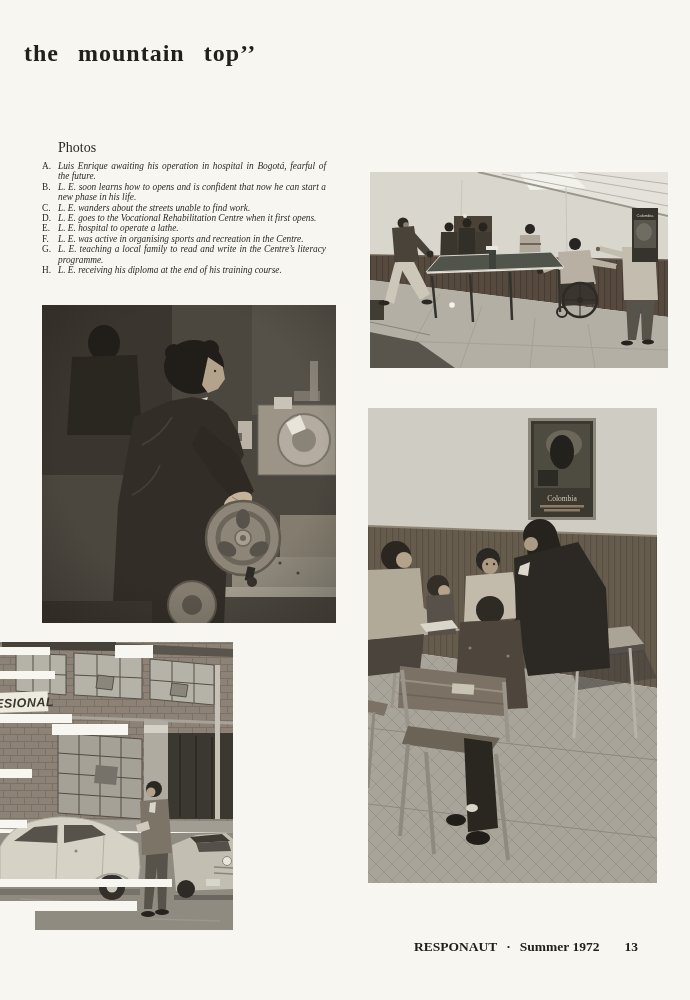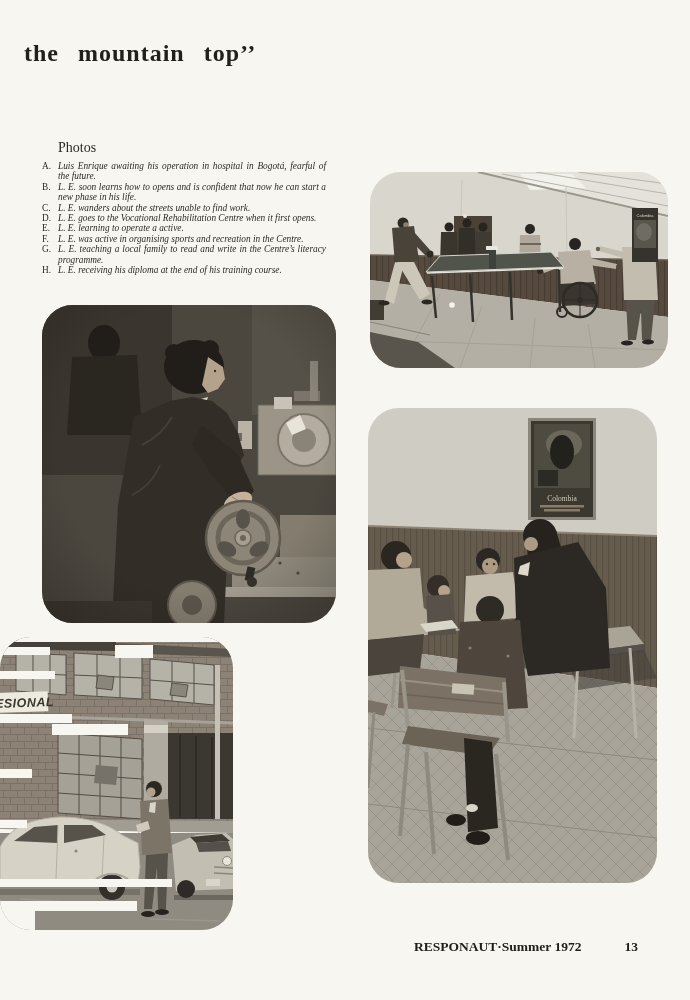--- a/index.html
+++ b/index.html
@@ -14,32 +14,32 @@
     font-size:24px; font-weight:bold; letter-spacing:1px; word-spacing:12px;
     color:#23201c; white-space:nowrap;
   }
   .captions { position:absolute; left:42px; top:140px; width:284px; color:#2c2924; }
   .captions-heading { margin-left:16px; font-size:14px; margin-bottom:5px; }
   .caption-item {
     position:relative; padding-left:16px; font-size:9.3px; line-height:10.4px;
     font-style:italic; text-align:justify;
   }
   .caption-letter { position:absolute; left:0; top:0; font-style:normal; }
-  .photo { position:absolute; overflow:hidden;border-radius:31px; }
+  .photo { position:absolute; overflow:hidden; }
   .photo svg { display:block; width:100%; height:100%; }
   .photo-pingpong { left:370px; top:172px; width:298px; height:196px; }
   .photo-lathe    { left:42px;  top:305px; width:294px; height:318px; }
   .photo-family   { left:368px; top:408px; width:289px; height:475px; }
   .photo-street   { left:0px;   top:637px; width:233px; height:293px; }
   .footer {
     position:absolute; left:414px; right:52px; top:939px;
     display:flex; justify-content:space-between; align-items:baseline;
     font-weight:bold; font-size:13.5px; color:#23201c;
   }
-  .footer-left { display:inline-flex; }
+  .footer-left { display:inline-flex; gap:9px; }
 </style>
 </head>
 <body>
 
 <div class="page">
 
   <h1 class="title">the mountain top’’</h1>
 
   <div class="captions">
     <div class="captions-heading">Photos</div>
@@ -54,21 +54,21 @@
     <div class="caption-item">
       <span class="caption-letter">C.</span>
       <span>L. E. wanders about the streets unable to find work.</span>
     </div>
     <div class="caption-item">
       <span class="caption-letter">D.</span>
       <span>L. E. goes to the Vocational Rehabilitation Centre when it first opens.</span>
     </div>
     <div class="caption-item">
       <span class="caption-letter">E.</span>
-      <span>L. E. learning to operate a active.</span>
+      <span>L. E. hospital to operate a lathe.</span>
     </div>
     <div class="caption-item">
       <span class="caption-letter">F.</span>
       <span>L. E. was active in organising sports and recreation in the Centre.</span>
     </div>
     <div class="caption-item">
       <span class="caption-letter">G.</span>
       <span>L. E. teaching a local family to read and write in the Centre’s literacy programme.</span>
     </div>
     <div class="caption-item">

